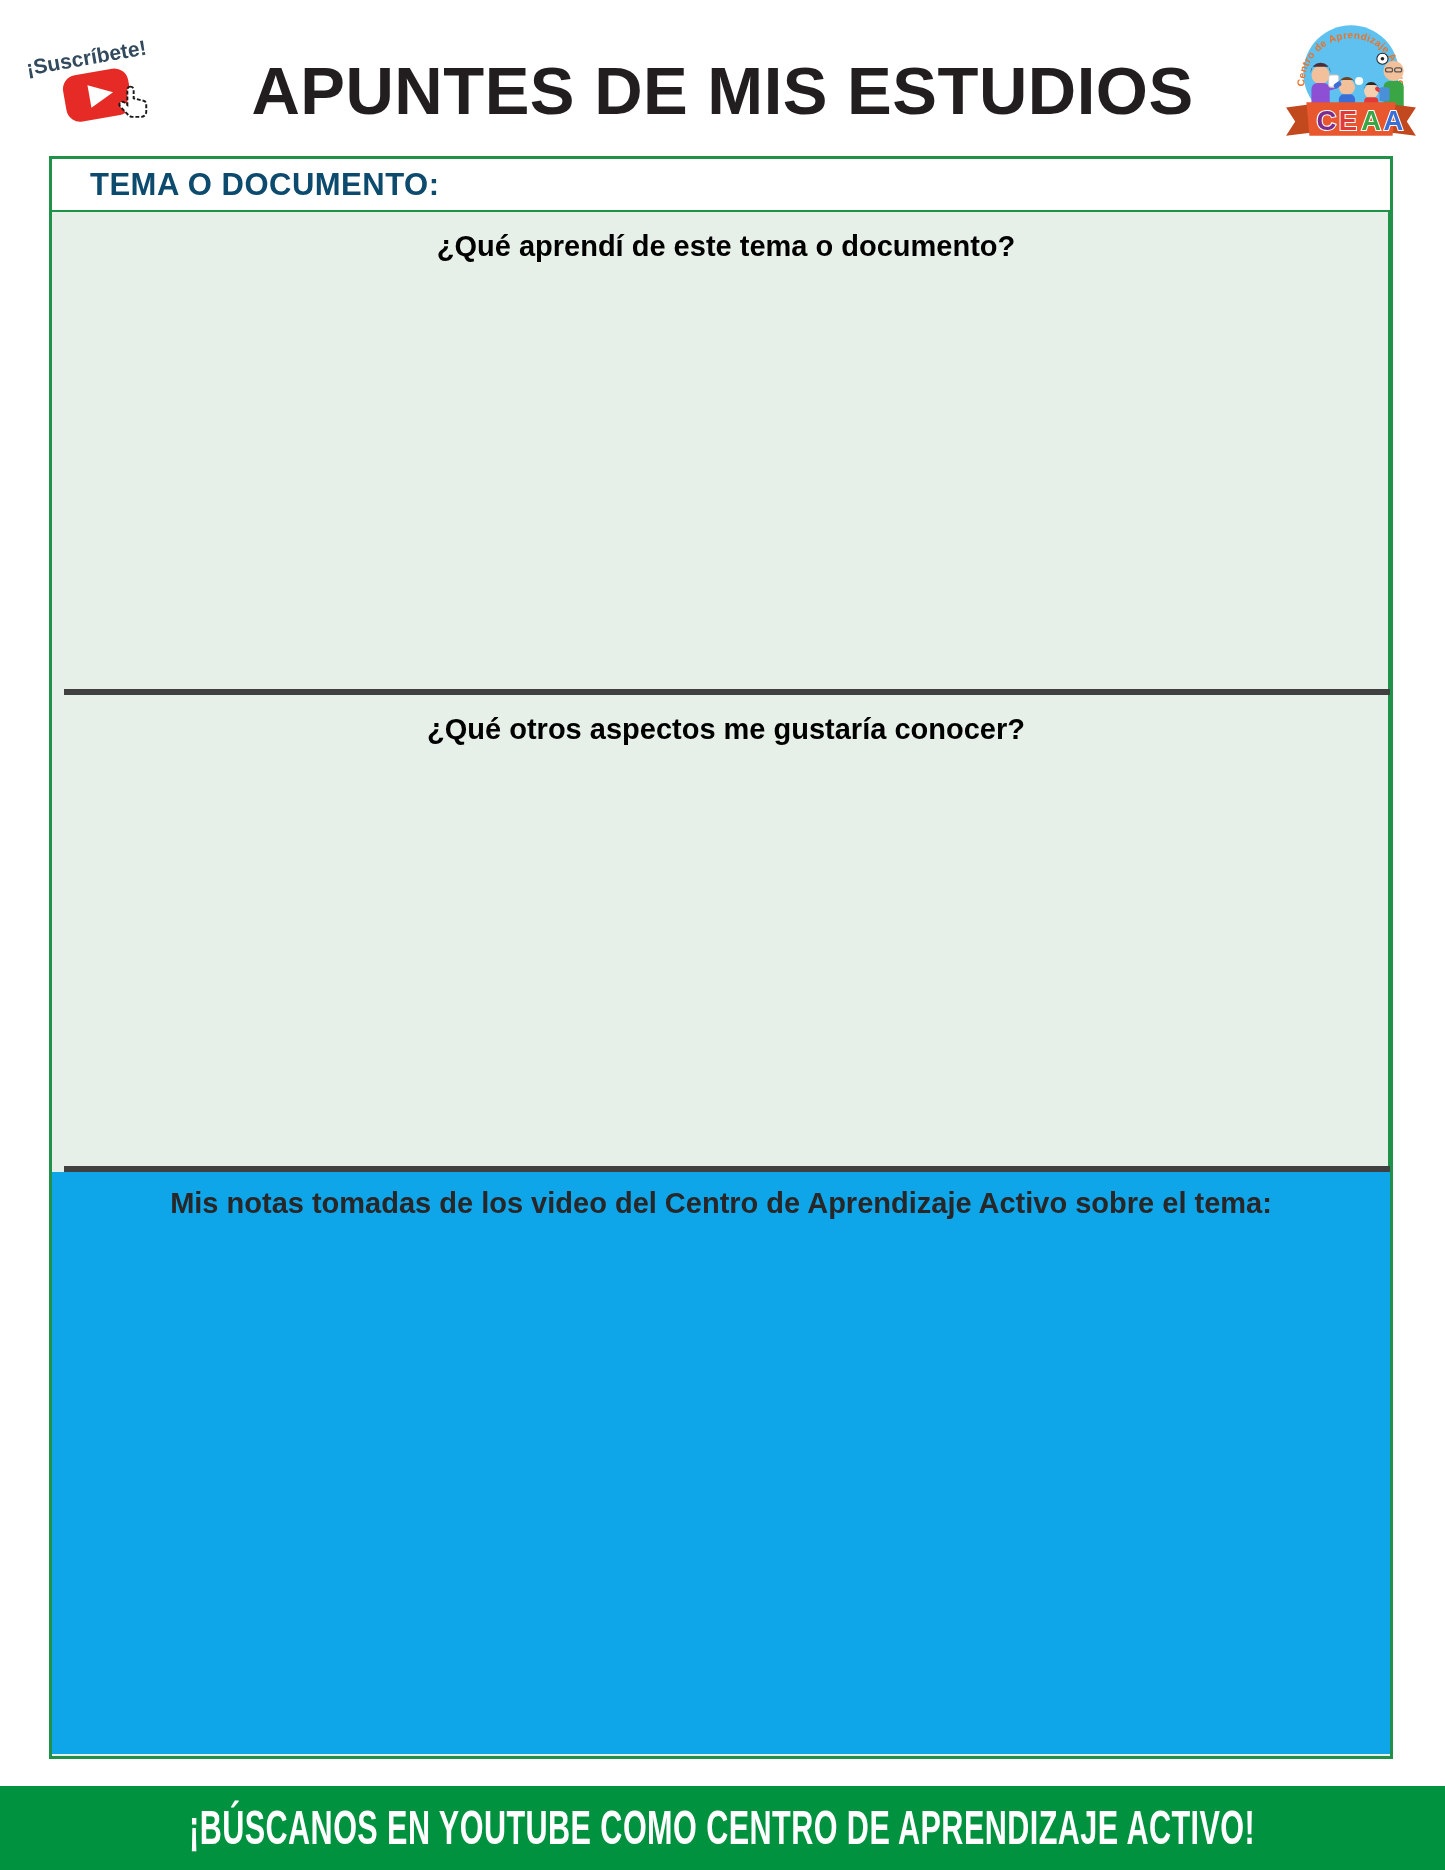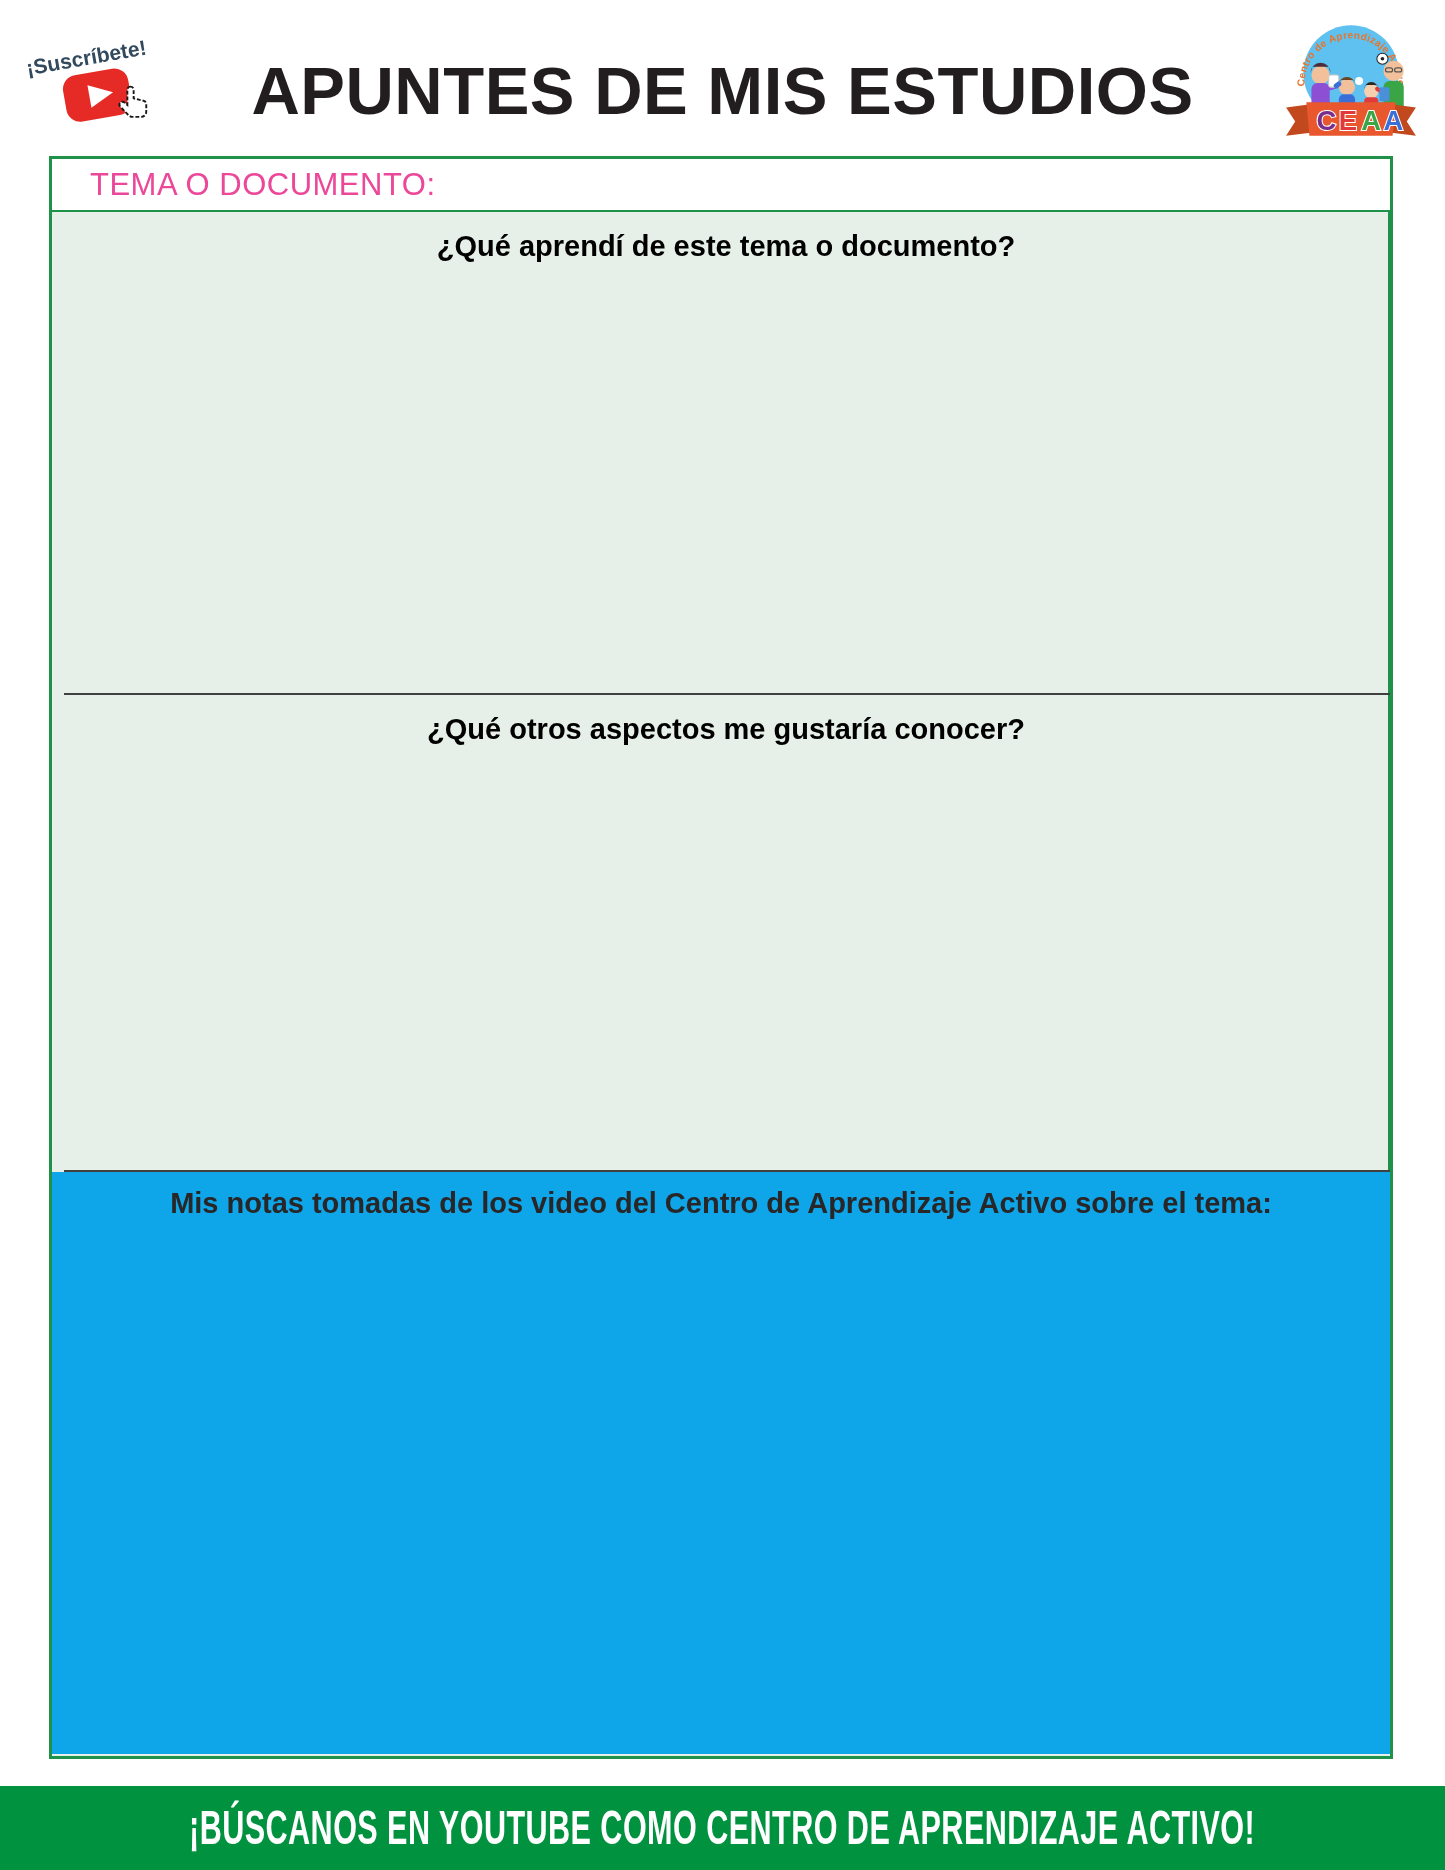--- a/index.html
+++ b/index.html
@@ -20,23 +20,23 @@
   .ceaa-logo { position:absolute; left:1280px; top:10px; width:142px; height:136px; }
 
   
   .notes-table {
     position:absolute; left:49px; top:156px; width:1344px; height:1603px;
     border:3px solid #1f9149; background:#e7f0e8;
   }
   .tema-row {
     height:53px; background:#ffffff; border-bottom:2px solid #1f9149;
     display:flex; align-items:center; padding-left:38px;
-    font-size:31px; font-weight:400; color:#ec4899; letter-spacing:.5px;
+    font-size:31px; font-weight:700; color:#0c4a6e; letter-spacing:.5px;
   }
-  .grid-row { display:flex; border-bottom:2px solid #404040;margin-left:12px; }
+  .grid-row { display:flex; border-bottom:6px solid #404040;margin-left:12px; }
   .grid-row.r1 { height:483px; }
   .grid-row.r2 { height:477px; }
   .q-cell {
     flex:1; background:#e7f0e8; padding:13px 25px 0 25px;
     text-align:center; font-size:29px; font-weight:700;
     color:#29262
 7; line-height:1.45;
   }
   .q-cell.left { border-right:2px solid #1f9149; }
   .notes-row {

